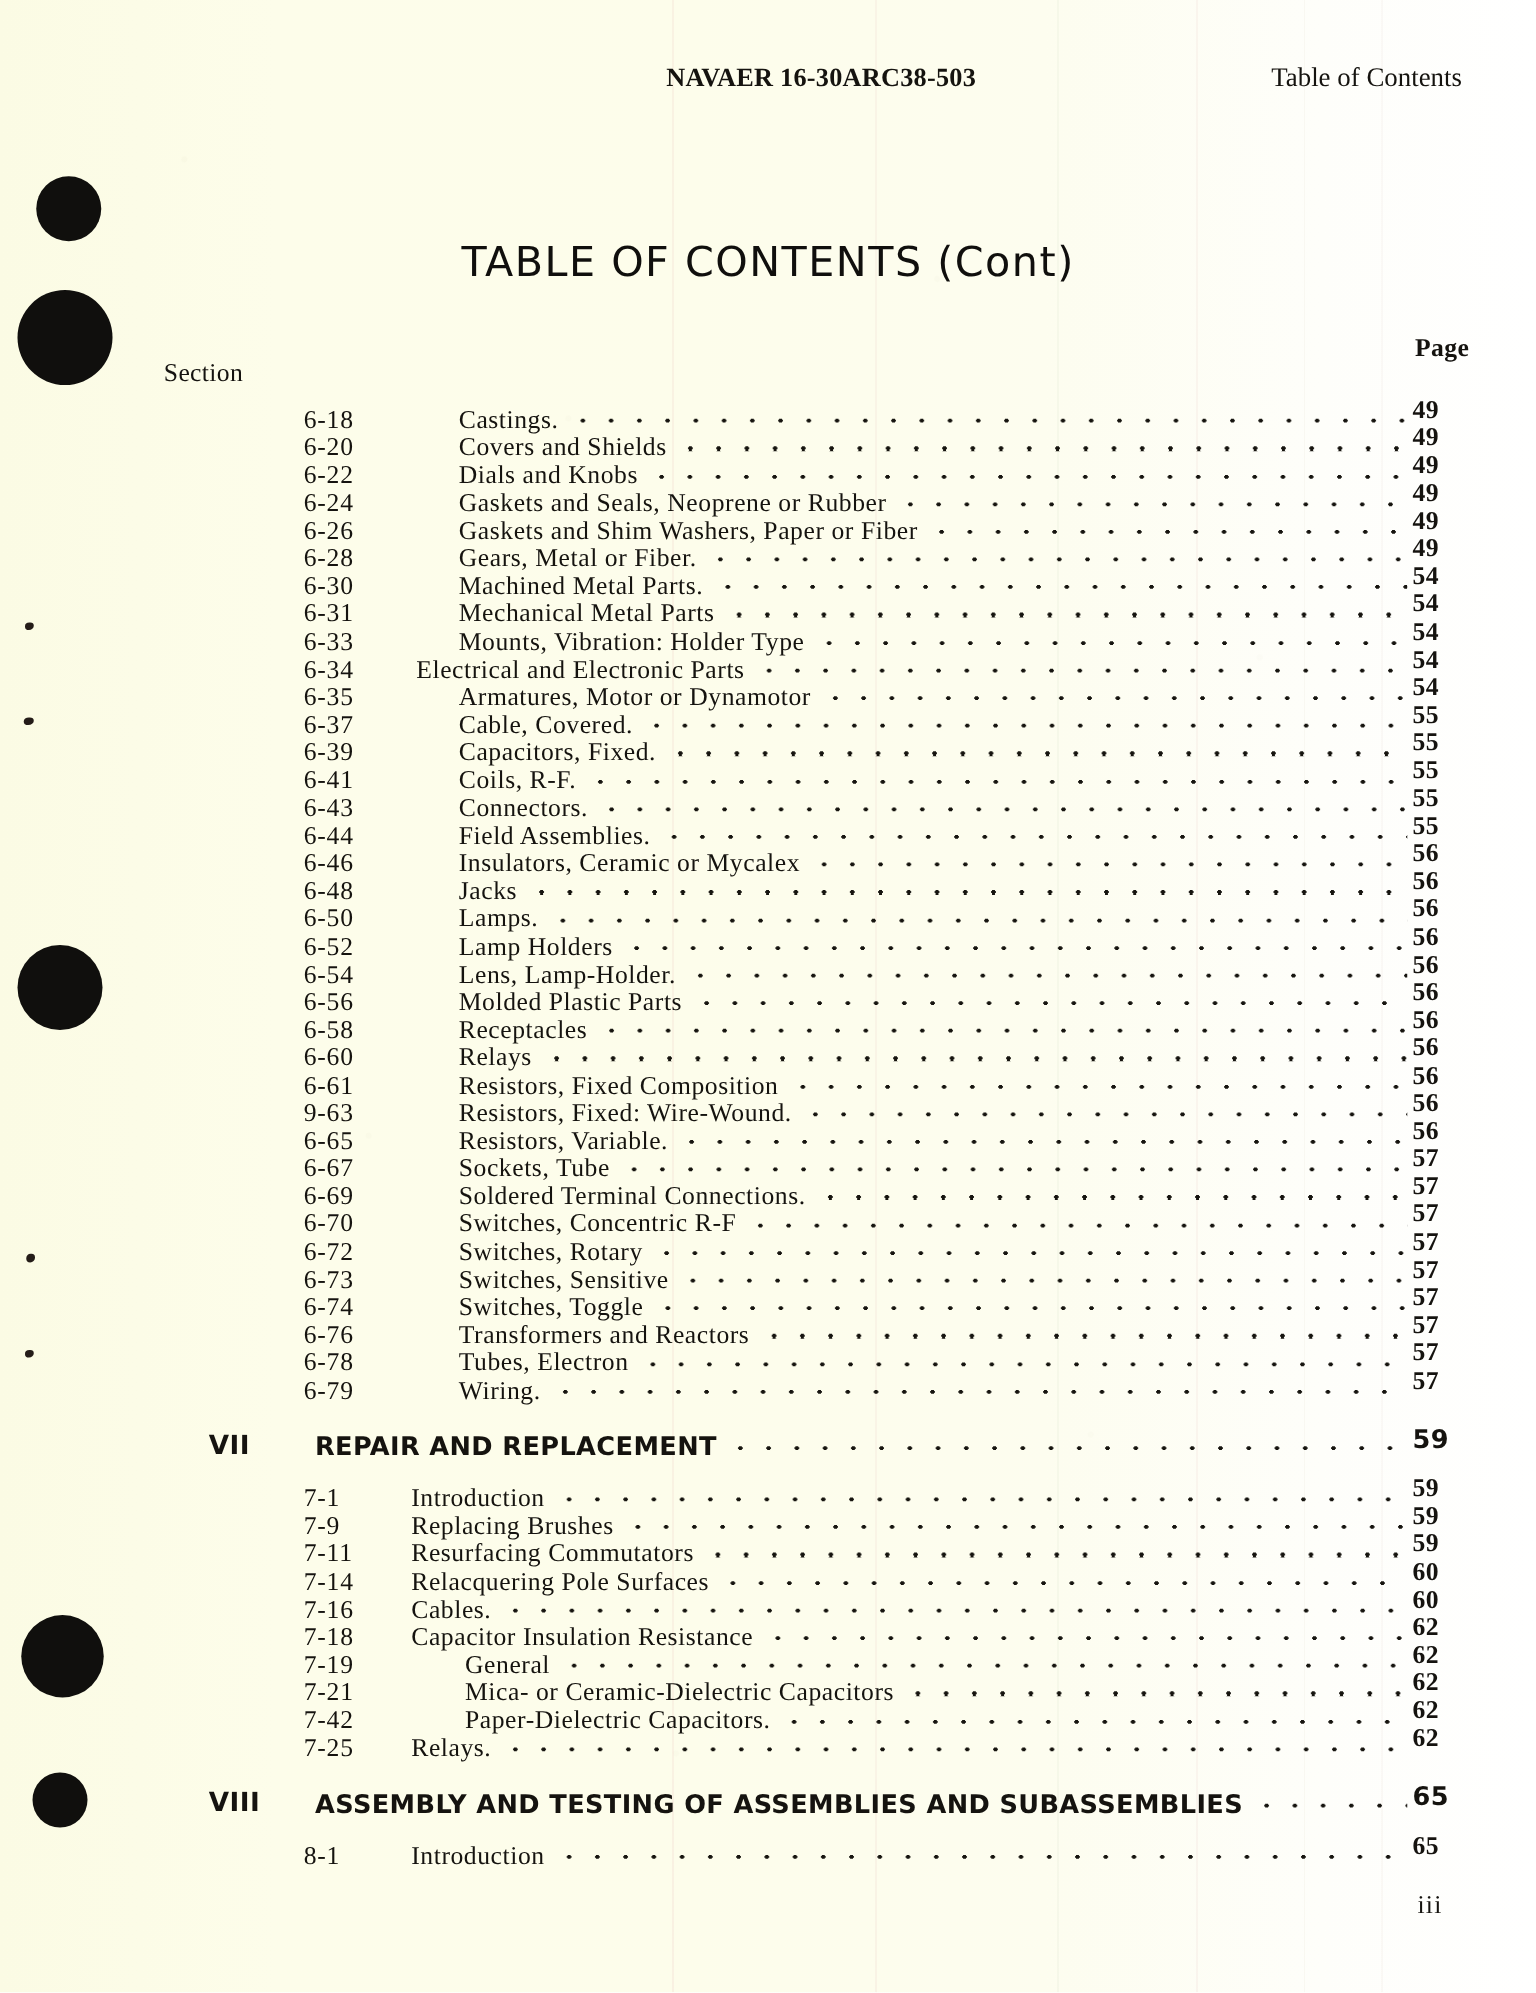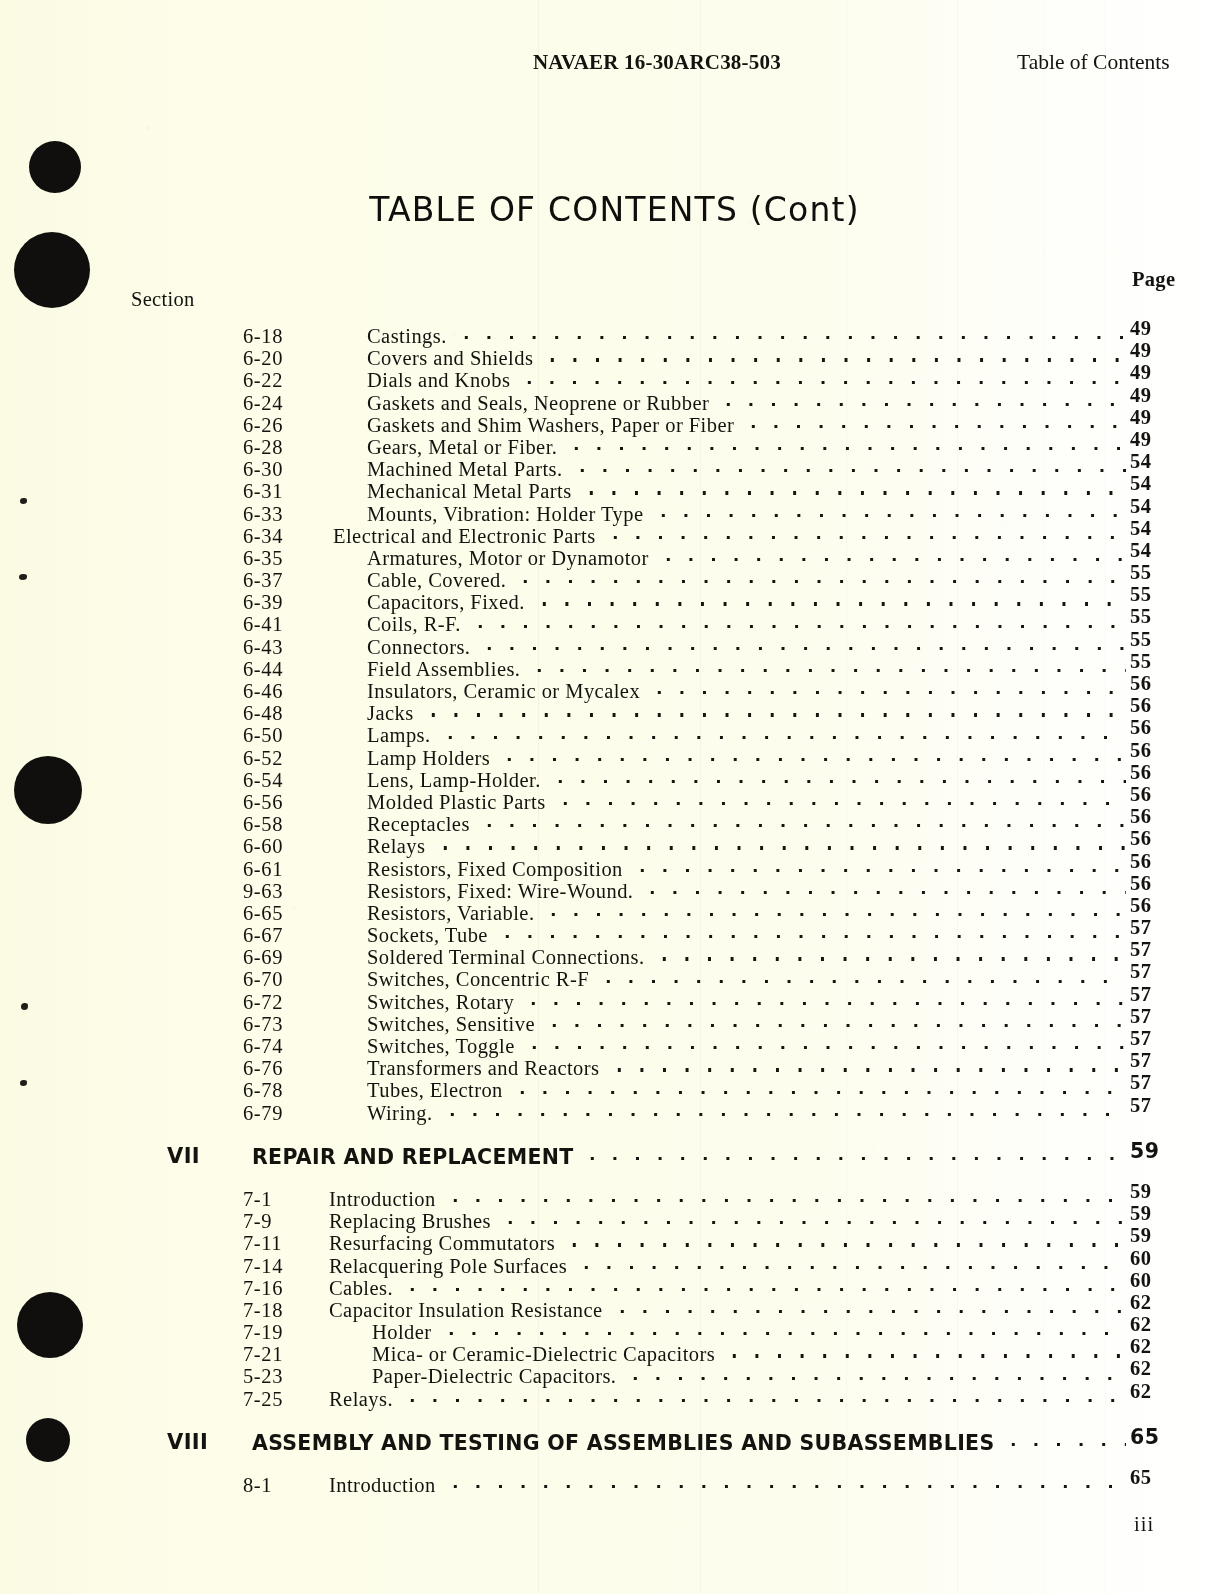--- a/index.html
+++ b/index.html
@@ -597,35 +597,35 @@
         <div class="num">7-18</div>
         <div class="body sec7">
           <span class="label">Capacitor Insulation Resistance</span>
           <span class="leader"></span>
         </div>
         <div class="pg">62</div>
       </div>
       <div class="row">
         <div class="num">7-19</div>
         <div class="body sec7-in">
-          <span class="label">Holder</span>
+          <span class="label">General</span>
           <span class="leader"></span>
         </div>
         <div class="pg">62</div>
       </div>
       <div class="row">
         <div class="num">7-21</div>
         <div class="body sec7-in">
           <span class="label">Mica- or Ceramic-Dielectric Capacitors</span>
           <span class="leader"></span>
         </div>
         <div class="pg">62</div>
       </div>
       <div class="row">
-        <div class="num">5-23</div>
+        <div class="num">7-42</div>
         <div class="body sec7-in">
           <span class="label">Paper-Dielectric Capacitors.</span>
           <span class="leader"></span>
         </div>
         <div class="pg">62</div>
       </div>
       <div class="row">
         <div class="num">7-25</div>
         <div class="body sec7">
           <span class="label">Relays.</span>

